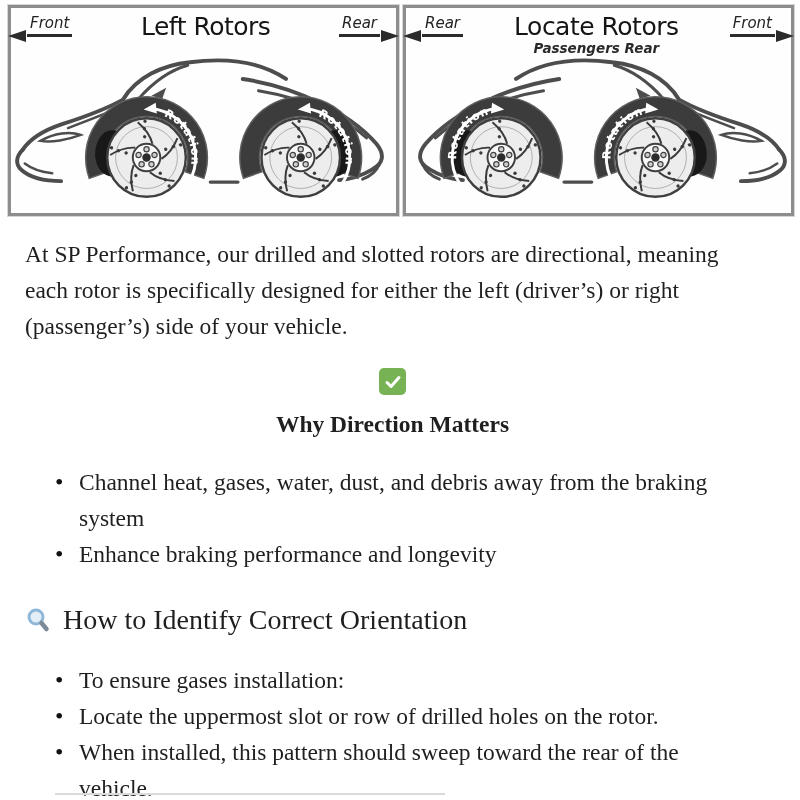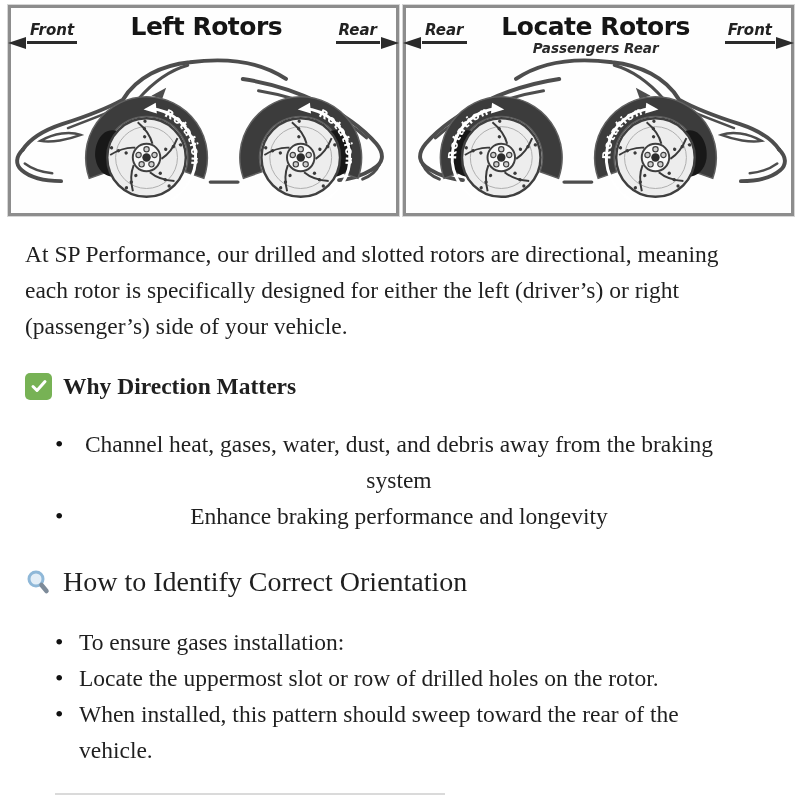--- a/index.html
+++ b/index.html
@@ -5,43 +5,43 @@
   html,body{margin:0;padding:0;}
   body{
     width:800px;height:800px;position:relative;overflow:hidden;
     background:#ffffff;color:#1f1f1f;
     font-family:"Liberation Serif", serif;
   }
   
   .diagram{position:absolute;left:8px;top:5px;width:786px;height:211px;display:flex;gap:4px;}
   .panel{flex:1;position:relative;background:#fefefe;border:3px solid #8d8d8d;box-shadow:0 0 0 1px #d6d6d6;}
   .panel-header{display:grid;grid-template-columns:auto 1fr auto;align-items:start;padding:6px 16px 0;}
-  .dir{font-family:"DejaVu Sans",sans-serif;font-style:italic;font-weight:700;font-size:15px;color:#222;
-       border-bottom:3px solid #2b2b2b;padding:0 3px 1px;position:relative;margin-top:7px;height:19px;line-height:19px;}
+  .dir{font-family:"DejaVu Sans",sans-serif;font-style:italic;font-weight:400;font-size:15px;color:#222;
+       border-bottom:3px solid #2b2b2b;padding:0 3px 1px;position:relative;height:19px;line-height:19px;}
   .dir-left::before{content:"";position:absolute;left:-19px;bottom:-8px;width:0;height:0;
        border-top:6.5px solid transparent;border-bottom:6.5px solid transparent;border-right:18px solid #2b2b2b;}
   .dir-right::after{content:"";position:absolute;right:-19px;bottom:-8px;width:0;height:0;
        border-top:6.5px solid transparent;border-bottom:6.5px solid transparent;border-left:18px solid #2b2b2b;}
   .panel-title{text-align:center;margin-top:-1px;}
-  .panel-title .t{font-family:"DejaVu Sans",sans-serif;font-weight:700;font-size:25px;line-height:27px;color:#151515;letter-spacing:-0.5px;}
+  .panel-title .t{font-family:"DejaVu Sans",sans-serif;font-weight:400;font-size:25px;line-height:27px;color:#151515;letter-spacing:-0.5px;}
   .panel-title .s{font-family:"DejaVu Sans",sans-serif;font-weight:700;font-style:italic;font-size:13.5px;color:#2a2a2a;}
   svg.car{position:absolute;left:0;top:46px;width:100%;height:158px;display:block;}
   .rot{font-family:"DejaVu Sans",sans-serif;font-size:11.5px;font-weight:bold;fill:#ffffff;letter-spacing:0.8px;}
   .ring{stroke:#ffffff;stroke-width:3;fill:none;}
   .ah{fill:#ffffff;}
   
   .article{position:absolute;left:25px;top:228px;width:735px;font-size:23.5px;line-height:36px;color:#1f1f1f;}
   .article p{margin:8px 0 24px 0;}
-  .h-why{display:flex;align-items:center;gap:11px;font-weight:700;font-size:23.5px;margin:0 0 22px 0;}
+  .h-why{display:flex;align-items:center;gap:11px;font-weight:700;font-size:23.5px;margin:0 0 22px 0;flex-direction:column;}
   .h-identify{display:flex;align-items:center;gap:11px;font-weight:400;font-size:28px;margin:0 0 24px 0;}
   .lead{margin-bottom:14px !important;}
   ul{list-style:none;margin:0 0 30px 30px;padding:0;}
   li{position:relative;padding-left:24px;line-height:36px;}
   li::before{content:"\2022";position:absolute;left:0;top:0;font-size:24px;color:#111;}
-  .w1 li{max-width:640px;text-align:center;}
+  .w1 li{max-width:640px;}
   .w2 li{max-width:660px;}
   .check-badge{width:27px;height:27px;border-radius:5px;display:inline-flex;align-items:center;justify-content:center;flex:0 0 auto;}
   .mag-badge{width:27px;height:27px;display:inline-flex;align-items:center;justify-content:center;flex:0 0 auto;}
   .bottom-rule{position:absolute;left:55px;top:793px;width:390px;height:2px;background:#dadada;}
 </style>
 </head>
 <body>
 
 <div class="diagram">
 

